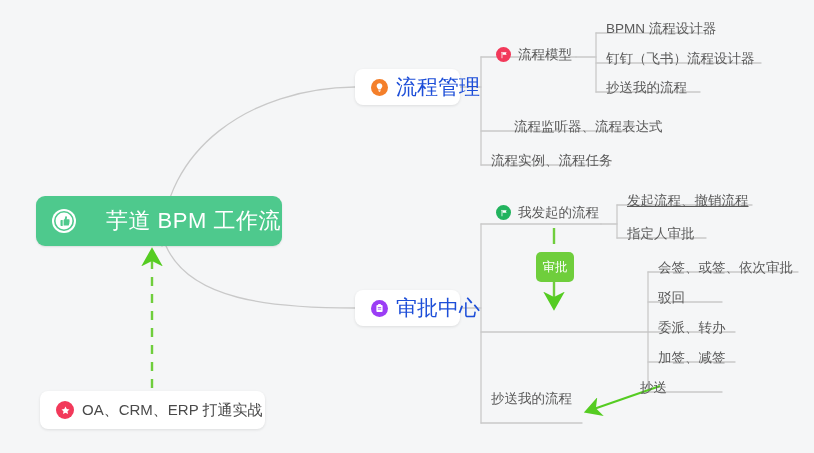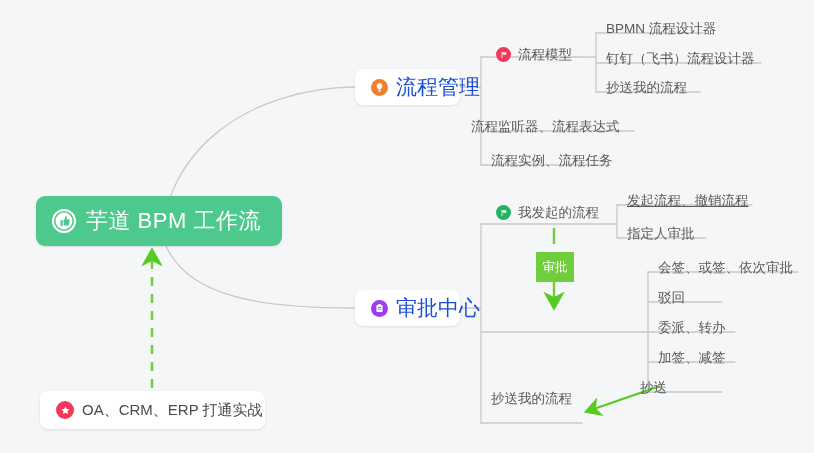--- a/index.html
+++ b/index.html
@@ -15,21 +15,21 @@
   
   .root-node{
     position:absolute;left:36px;top:196px;
     width:246px;height:50px;
     background:#4ec98d;border-radius:9px;
     display:flex;align-items:center;gap:10px;
     padding:0 16px;box-sizing:border-box;
     box-shadow:0 1px 2px rgba(0,0,0,.10);
   }
   .root-label{
-    color:#ffffff;font-size:22px;letter-spacing:.5px;white-space:nowrap;
+    color:#ffffff;font-size:22px;letter-spacing:.5px;white-space:nowrap;margin-left:20px;
   }
   .thumb-icon{
     width:24px;height:24px;border-radius:50%;
     background:#ffffff;display:flex;align-items:center;justify-content:center;
     flex:0 0 auto;
   }
   .thumb-icon svg{display:block}
 
   
   .pill{
@@ -60,21 +60,21 @@
   }
   .leaf-flag{
     position:absolute;white-space:nowrap;
     font-size:13.5px;color:#5a5a5a;line-height:1;
     display:flex;align-items:center;gap:7px;
   }
 
   
   #badge-shenpi{
     position:absolute;left:536px;top:252px;
-    width:38px;height:30px;background:#6fce3c;border-radius:0;
+    width:38px;height:30px;background:#6fce3c;border-radius:5px;
     display:flex;align-items:center;justify-content:center;
     color:#ffffff;font-size:12.5px;
   }
 </style>
 </head>
 <body>
 
 <div id="canvas">
 
   <svg class="svg-layer" viewBox="0 0 814 453">
@@ -177,21 +177,21 @@
   <div class="leaf-flag" style="left:496px;top:47px;">
     <span class="round-ico" style="background:#f2395a;width:15px;height:15px;">
       <svg width="10" height="10" viewBox="0 0 12 12">
         <rect x="3.1" y="2.2" width="0.95" height="7.7" rx="0.45" fill="#ffffff"></rect>
         <path d="M4.35 2.6h4.3c.4 0 .55.3.33.6l-.75 1 .75 1c.22.3.07.6-.33.6h-4.3z" fill="#ffffff"></path>
       </svg>
     </span>
     <span>流程模型</span>
   </div>
 
-  <div class="leaf" style="left:471px;top:120px;">流程监听器、流程表达式</div>
+  <div class="leaf" style="left:514px;top:120px;">流程监听器、流程表达式</div>
 
   <div class="leaf" style="left:491px;top:154px;">流程实例、流程任务</div>
 
   <div class="leaf" style="left:606px;top:22px;">BPMN 流程设计器</div>
 
   <div class="leaf" style="left:606px;top:52px;">钉钉（飞书）流程设计器</div>
 
   <div class="leaf" style="left:606px;top:81px;">抄送我的流程</div>
 
   <div class="leaf-flag" style="left:496px;top:205px;">

